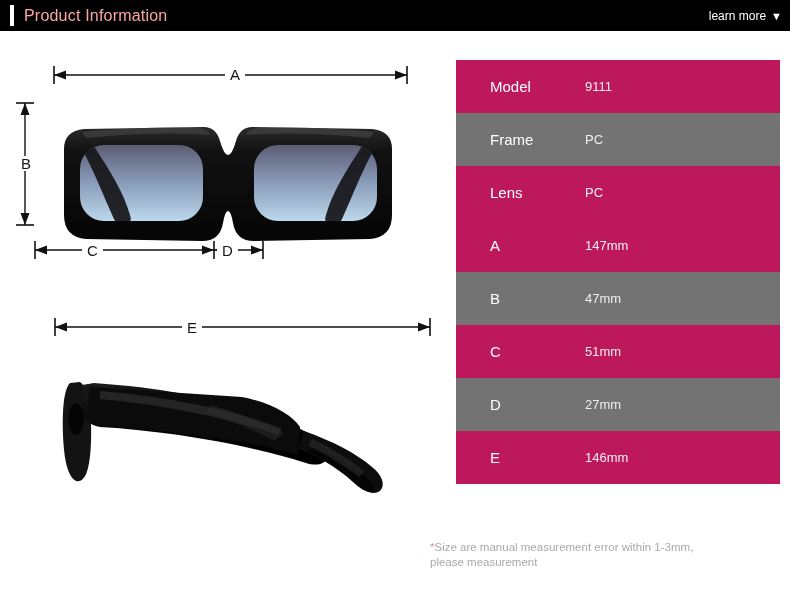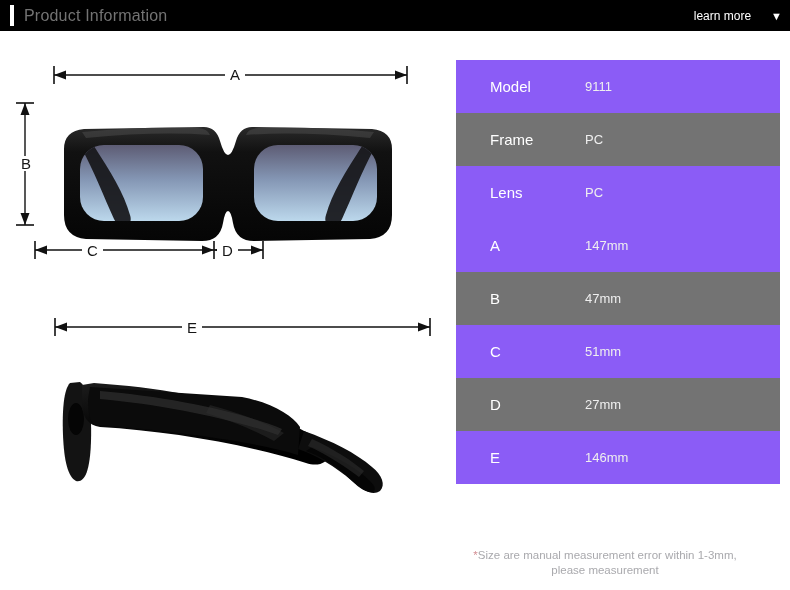--- a/index.html
+++ b/index.html
@@ -27,36 +27,36 @@
     position: absolute;
     left: 10px; top: 5px;
     width: 4px; height: 21px;
     background: #ffffff;
   }
   #header-title {
     position: absolute;
     left: 24px; top: 4px;
     height: 23px;
     line-height: 23px;
-    color: #737373;
+    color: #fca5a5;
     font-size: 16px;
     letter-spacing: 0.2px;
     white-space: nowrap;
   }
   #learn-more {
     position: absolute;
     right: 8px; top: 8px;
     height: 16px;
     line-height: 16px;
     color: #ffffff;
     font-size: 12px;
     white-space: nowrap;
     display: flex;
     align-items: center;
-    gap: 20px;
+    gap: 5px;
     cursor: pointer;
   }
   #learn-more .caret { font-size: 11px; line-height: 1; }
 
   
   #diagram-panel {
     position: absolute;
     left: 0; top: 31px;
     width: 456px; height: 559px;
     background: #ffffff;
@@ -89,46 +89,45 @@
     position: absolute;
     left: 456px; top: 60px;
     width: 324px;
   }
   .spec-row {
     position: relative;
     height: 53px;
     display: flex;
     align-items: center;
   }
-  .spec-row.odd  { background: #8b5cf6; text-align: right; }
+  .spec-row.odd  { background: #be185d; text-align: right; }
   .spec-row.even { background: #737373; }
   .spec-key {
     position: absolute;
     left: 34px;
     color: #ffffff;
     font-size: 15px;
     white-space: nowrap;
   }
   .spec-val {
     position: absolute;
     left: 129px;
     color: #efefef;
     font-size: 13px;
     white-space: nowrap;
   }
 
   #spec-note {
     position: absolute;
     left: 430px; top: 540px;
     width: 350px;
-    text-align: center;
+    text-align: left;
     color: #a9a9ad;
     font-size: 11.5px;
     line-height: 15px;
-    margin-top: 8px;
   }
   #spec-note .star { color: #d38f94; }
 </style>
 </head>
 <body>
 
 <div id="header-bar">
   <div id="header-accent"></div>
   <div id="header-title">Product Information</div>
   <div id="learn-more">

